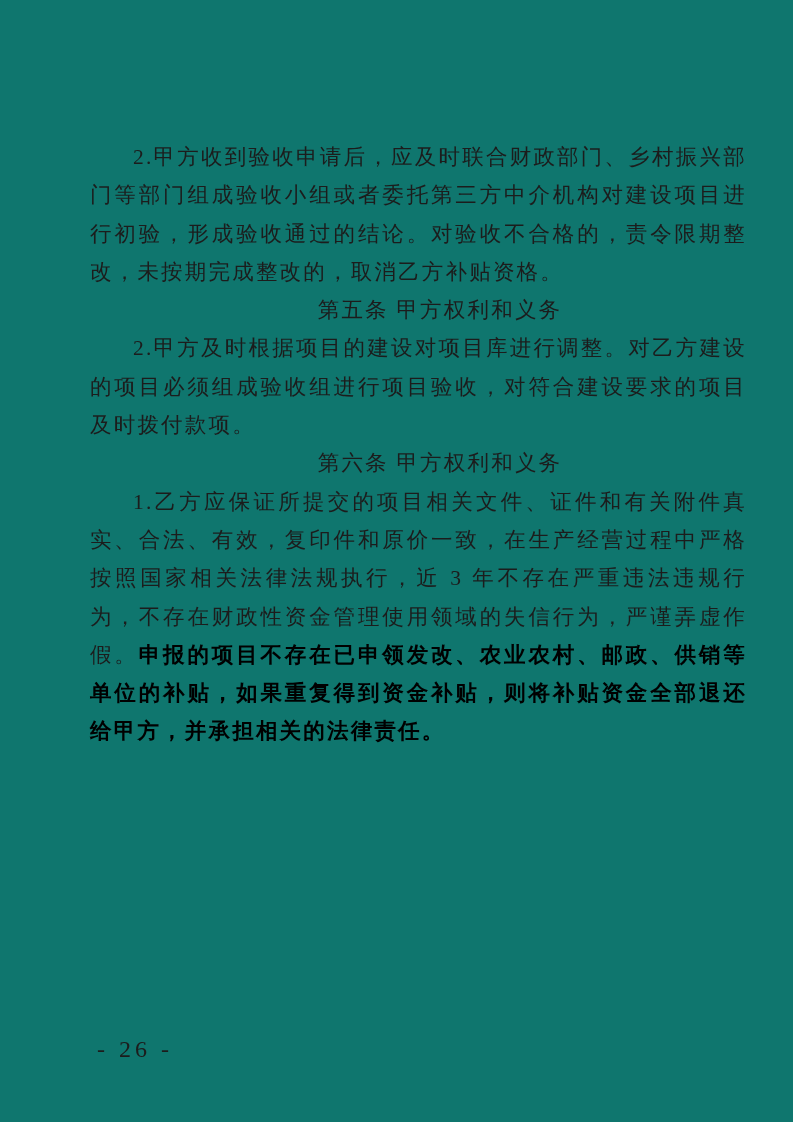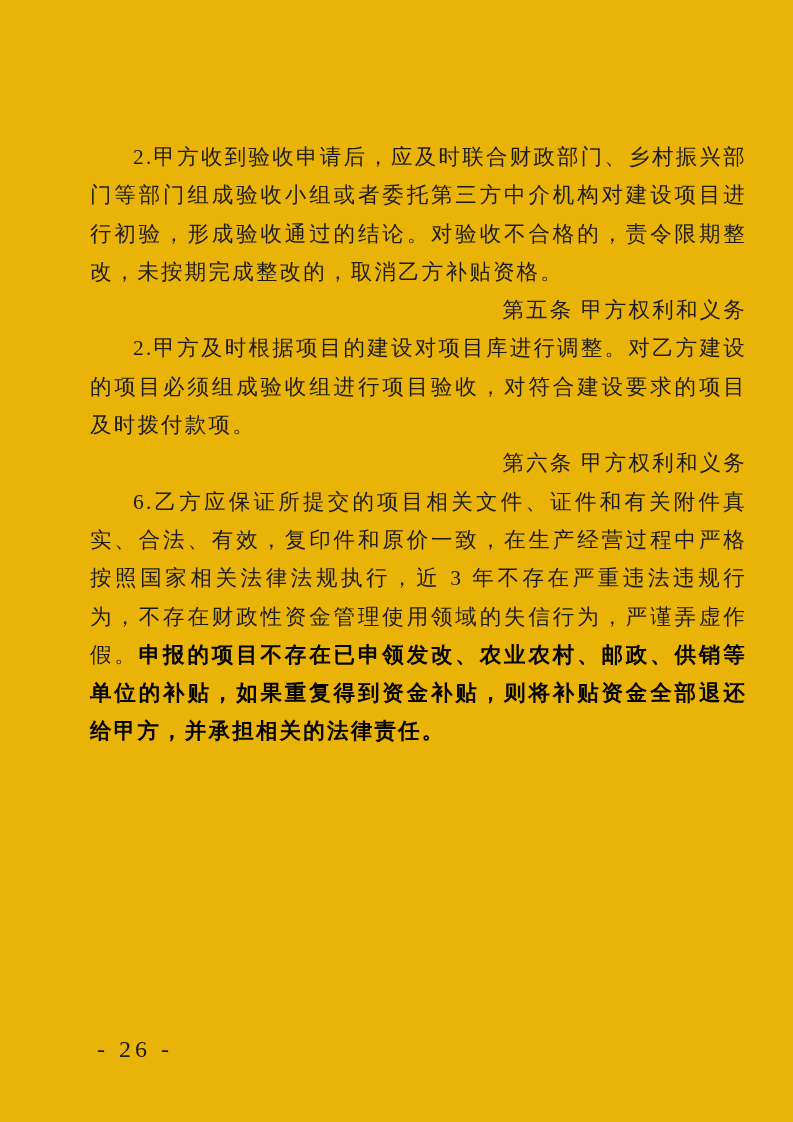--- a/index.html
+++ b/index.html
@@ -5,21 +5,21 @@
   html, body {
     margin: 0;
     padding: 0;
     background: #e8e8e8;
   }
   .page {
     position: relative;
     width: 793px;
     height: 1122px;
     margin: 0 auto;
-    background: #eab308;
+    background: #0f766e;
     overflow: hidden;
     font-family: "Liberation Serif", "DejaVu Serif", serif;
     color: #1c1c1c;
   }
   .content {
     position: absolute;
     left: 90px;
     top: 138px;
     width: 657px;
   }
@@ -27,21 +27,21 @@
     margin: 0;
     padding: 0;
     font-size: 21.5px;
     line-height: 38.3px;
     letter-spacing: 2.2px;
     text-indent: 2em;
     text-align: justify;
     word-break: break-all;
   }
   .content p.heading {
-    text-align: right;
+    text-align: center;
   }
   .content p b {
     font-weight: 700;
     color: #000000;
   }
   .page-number {
     position: absolute;
     left: 97px;
     top: 1036px;
     font-size: 24px;
@@ -58,19 +58,19 @@
 
     <p>2.甲方收到验收申请后，应及时联合财政部门、乡村振兴部门等部门组成验收小组或者委托第三方中介机构对建设项目进行初验，形成验收通过的结论。对验收不合格的，责令限期整改，未按期完成整改的，取消乙方补贴资格。</p>
 
     <p class="heading">第五条 甲方权利和义务</p>
 
 
     <p>2.甲方及时根据项目的建设对项目库进行调整。对乙方建设的项目必须组成验收组进行项目验收，对符合建设要求的项目及时拨付款项。</p>
 
     <p class="heading">第六条 甲方权利和义务</p>
 
-    <p><span>6.乙方应保证所提交的项目相关文件、证件和有关附件真实、合法、有效，复印件和原价一致，在生产经营过程中严格按照国家相关法律法规执行，近 3 年不存在严重违法违规行为，不存在财政性资金管理使用领域的失信行为，严谨弄虚作假。</span><b>申报的项目不存在已申领发改、农业农村、邮政、供销等单位的补贴，如果重复得到资金补贴，则将补贴资金全部退还给甲方，并承担相关的法律责任。</b></p>
+    <p><span>1.乙方应保证所提交的项目相关文件、证件和有关附件真实、合法、有效，复印件和原价一致，在生产经营过程中严格按照国家相关法律法规执行，近 3 年不存在严重违法违规行为，不存在财政性资金管理使用领域的失信行为，严谨弄虚作假。</span><b>申报的项目不存在已申领发改、农业农村、邮政、供销等单位的补贴，如果重复得到资金补贴，则将补贴资金全部退还给甲方，并承担相关的法律责任。</b></p>
 
 
   </div>
 
   <div class="page-number">- 26 -</div>
 </div>
 
 </body></html>

